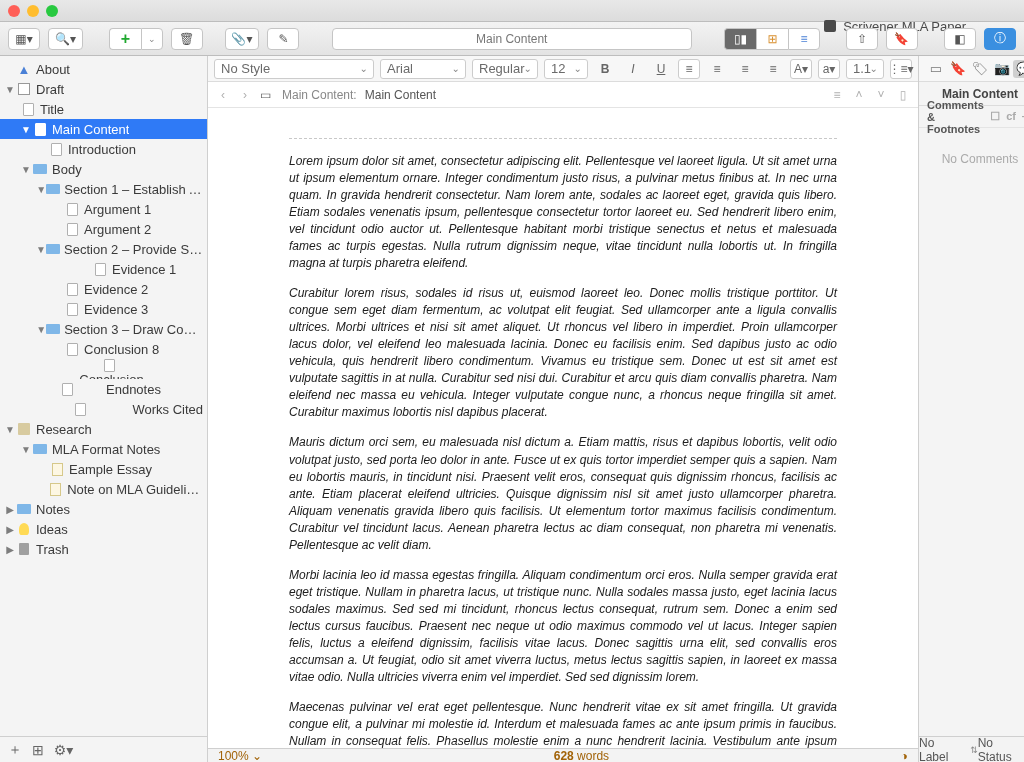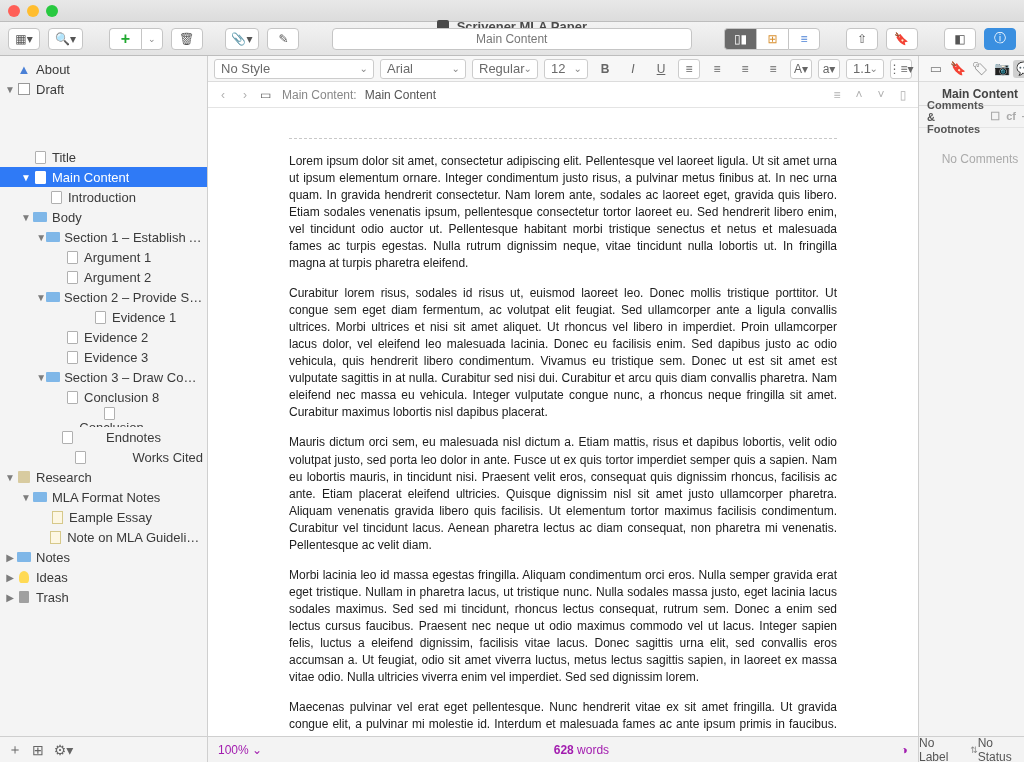--- a/index.html
+++ b/index.html
@@ -1,21 +1,21 @@
 <!DOCTYPE html>
 <html><head>
 <meta charset="utf-8">
 <style>
 * { box-sizing: border-box; margin: 0; padding: 0; font-family: -apple-system, BlinkMacSystemFont, "Helvetica Neue", Arial, sans-serif; }
 body { width: 1024px; height: 762px; background: #ececec; overflow: hidden; font-size: 13px; color: #333; }
 .titlebar { height: 22px; background: linear-gradient(#e8e8e8,#dcdcdc); display: flex; align-items: center; padding: 0 8px; border-bottom: 1px solid #bdbdbd; }
 .window-controls { display: flex; gap: 7px; }
 .wc { width: 12px; height: 12px; border-radius: 50%; }
 .wc.red{background:#ff5f57;} .wc.yellow{background:#ffbd2e;} .wc.green{background:#28c940;}
-.titlebar-title { flex:1; text-align:center; font-size:13px; color:#4a4a4a; font-weight:700;margin-top:32px; }
+.titlebar-title { flex:1; text-align:right; font-size:13px; color:#4a4a4a; font-weight:400;margin-top:32px; }
 .title-icon { display:inline-block; width:12px;height:12px; background:#494949; border-radius:2px; margin-right:4px; vertical-align:-1px;}
 .toolbar { height: 34px; background:linear-gradient(#f3f3f3,#e3e3e3); border-bottom:1px solid #bdbdbd; display:flex; align-items:center; padding:0 8px; gap:8px;}
 .tbtn { height:22px; min-width:32px; background:#fff; border:1px solid #c5c5c5; border-radius:4px; display:flex; align-items:center; justify-content:center; padding:0 6px; font-size:12px; color:#555;}
 .tbtn.green-plus { color:#1fa82e; font-weight:bold; font-size:16px; padding:0 4px;}
 .toolbar-search { flex:0 0 360px; height:22px; background:#fff; border:1px solid #c5c5c5; border-radius:4px; font-size:12px; text-align:center; color:#777;}
 .segmented { display:flex; }
 .segmented .tbtn { border-radius:0; border-right:none;}
 .segmented .tbtn:first-child{border-top-left-radius:4px;border-bottom-left-radius:4px;}
 .segmented .tbtn:last-child{border-top-right-radius:4px;border-bottom-right-radius:4px;border-right:1px solid #c5c5c5;}
 .segmented .tbtn.active{background:#6a6a6a; color:#fff;}
@@ -40,24 +40,24 @@
 .trash-icon{width:10px;height:12px;background:#a0a0a0;border-radius:1px;}
 .binder-footer{height:26px;border-top:1px solid #cfcfcf;display:flex;align-items:center;padding:0 8px;gap:10px;color:#666;font-size:14px;}
 .editor-col{flex:1; display:flex; flex-direction:column; background:#fff; border-right:1px solid #cfcfcf;}
 .format-bar{height:26px;background:#f7f7f7;border-bottom:1px solid #dcdcdc;display:flex;align-items:center;padding:0 6px;gap:6px;}
 .fsel{height:20px;background:#fff;border:1px solid #ccc;border-radius:3px;font-size:13px;padding:0 18px 0 6px;display:flex;align-items:center;color:#6a6a6a;position:relative;}
 .fsel::after{content:"⌄";position:absolute;right:5px;color:#888;font-size:10px;}
 .fbtn{width:22px;height:20px;display:flex;align-items:center;justify-content:center;border:1px solid transparent;border-radius:3px;font-size:12px;color:#666;}
 .fbtn.boxed{border-color:#ccc;background:#fff;}
 .pathbar{height:26px;background:#fff;border-bottom:1px solid #e4e4e4;display:flex;align-items:center;padding:0 8px;gap:8px;font-size:12px;color:#555;}
 .pathbar .chev{color:#b0b0b0;width:14px;text-align:center;}
-.editor-body{flex:1;overflow-y:auto;padding:30px 30px;}
+.editor-body{flex:1;overflow-y:auto;padding:30px 30px;font-style:italic;}
 .paper{max-width:548px;margin:0 auto;font-family:Arial,sans-serif;font-size:12px;line-height:1.42;color:#202020;text-align:justify;border-top:1px dashed #c8c8c8;padding-top:14px;}
 .paper p{margin-bottom:13px;}
-.editor-footer{height:26px;background:#f3f3f3;border-top:1px solid #cfcfcf;display:flex;align-items:center;padding:0 10px;font-size:12px;color:#a21caf;}
+.editor-footer{height:14px;background:#f3f3f3;border-top:1px solid #cfcfcf;display:flex;align-items:center;padding:0 10px;font-size:12px;color:#a16207;}
 .editor-footer .center{flex:1;text-align:center;}
 .inspector{width:192px;background:#f4f4f4;display:flex;flex-direction:column;}
 .insp-tabs{height:26px;background:#f7f7f7;border-bottom:1px solid #dcdcdc;display:flex;align-items:center;justify-content:space-around;padding:0 6px;}
 .itab{width:22px;height:18px;display:flex;align-items:center;justify-content:center;border-radius:3px;color:#7a7a7a;font-size:13px;}
 .itab.active{background:#d0d0d0;color:#333;}
 .insp-title{height:24px;display:flex;align-items:center;justify-content:center;font-size:12px;font-weight:600;border-bottom:1px solid #dcdcdc;color:#444;}
 .insp-sub{height:22px;display:flex;align-items:center;padding:0 8px;font-size:11px;font-weight:600;color:#555;border-bottom:1px solid #e4e4e4;}
 .insp-sub .right{margin-left:auto;color:#aaa;font-size:11px;display:flex;gap:6px;}
 .insp-body{flex:1;display:flex;align-items:flex-start;justify-content:center;padding-top:24px;color:#aaa;font-size:12px;}
 .insp-footer{height:26px;border-top:1px solid #cfcfcf;display:flex;align-items:center;justify-content:space-around;font-size:12px;color:#555;background:#f3f3f3;}
@@ -119,21 +119,21 @@
           <span class="bicon" style="color: rgb(74, 128, 214);">▲</span>
           <span class="label">About</span>
         </div>
         <div class="bitem" style="padding-left: 4px;">
           <span class="disclosure">▼</span>
           <span class="bicon">
             <span class="draft-icon"></span>
           </span>
           <span class="label">Draft</span>
         </div>
-        <div class="bitem" style="padding-left: 20px; margin-top: 48px;">
+        <div class="bitem" style="padding-left: 8px;">
           <span class="disclosure"></span>
           <span class="bicon">
             <span class="doc-icon"></span>
           </span>
           <span class="label">Title</span>
         </div>
         <div class="bitem selected" style="padding-left: 20px;">
           <span class="disclosure">▼</span>
           <span class="bicon">
             <span class="doc-icon"></span>

